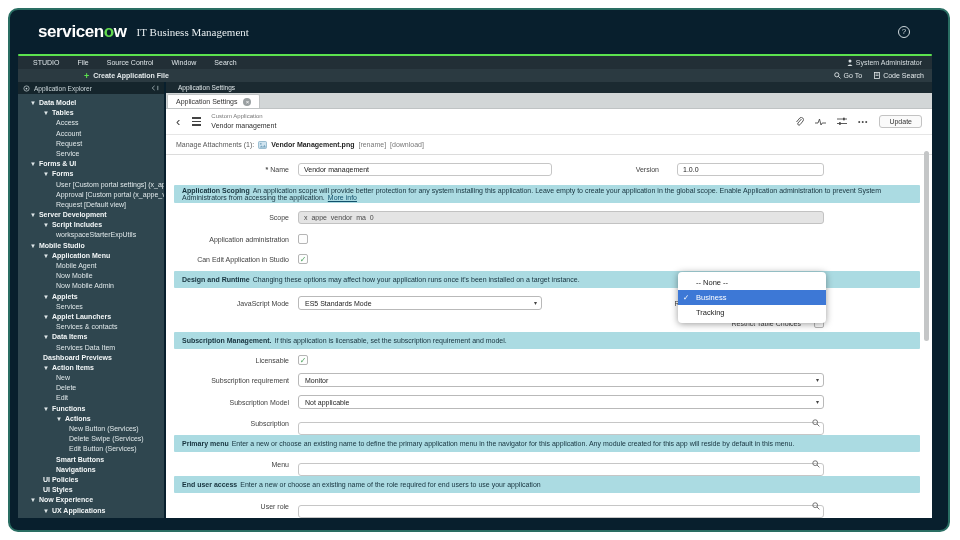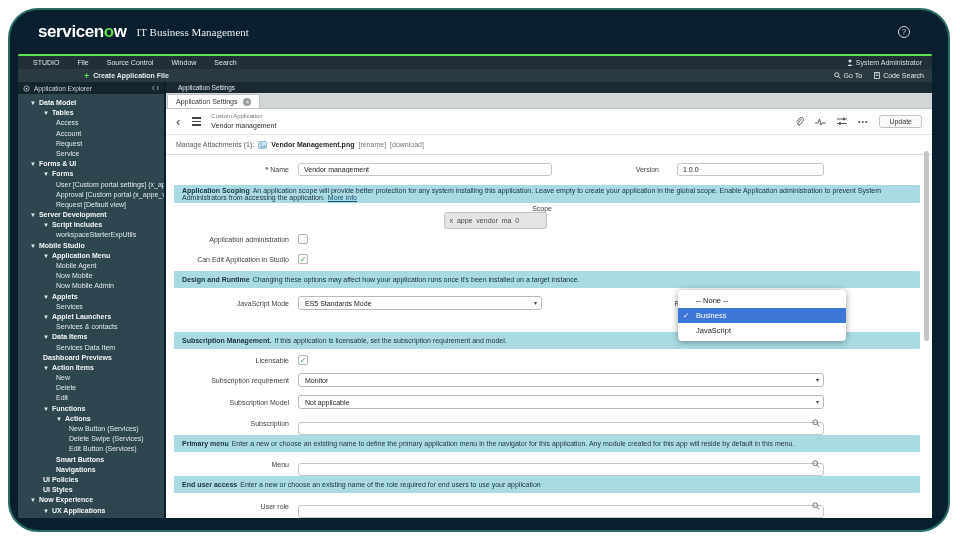--- a/index.html
+++ b/index.html
@@ -1,18 +1,18 @@
 <!DOCTYPE html>
 <html><head>
 <meta charset="utf-8">
 <style>
   * { margin:0; padding:0; box-sizing:border-box; }
   body { width:960px; height:540px; background:#ffffff; font-family:"Liberation Sans", sans-serif; overflow:hidden; }
   .frame { position:absolute; left:8px; top:8px; width:942px; height:524px; background:#081f2d;
-           border:2px solid #2a6e63; border-radius:30px; overflow:hidden;
+           border:2px solid #2a6e63; border-radius:10px; overflow:hidden;
            display:flex; flex-direction:column; padding:0 16px 12px 8px; }
 
   
   .brand { height:44px; display:flex; align-items:center; padding-left:20px; }
   .logo { font-size:17px; font-weight:bold; color:#ffffff; letter-spacing:-0.4px; }
   .logo .logo-o { color:#62d84e; }
   .product { color:#e8eef0; font-size:11px; margin-left:10px;font-family:Liberation Serif, serif; }
   .help-circle { margin-left:auto; margin-right:22px; width:12px; height:12px; border:1px solid #cfd9dd;
                  border-radius:50%; color:#cfd9dd; font-size:8px; line-height:10px; text-align:center; }
   .green-line { height:2px; background:#5ce24e; border-radius:1px; }
@@ -79,21 +79,21 @@
   .select { position:relative; height:14px; border:1px solid #b9b9b9; border-radius:3px; background:#fff;
             font-size:7px; color:#222; line-height:13px; padding:0 14px 0 6px; }
   .select .chev { position:absolute; right:4px; top:0; font-size:6px; color:#444; line-height:13px; }
   .search-wrap { position:relative; height:13px; }
   .search-wrap input { width:100%; height:13px; border:1px solid #c6c6c6; border-radius:3px; font-size:7px; padding:0 16px 0 5px; font-family:inherit; }
   .search-wrap svg { position:absolute; right:4px; top:2.5px; }
   .flex1 { flex:1; }
   .rt-label { flex:1; text-align:right; padding-right:13px; font-size:7px; color:#3f3f3f; }
   .rt-select { width:58px; flex-shrink:0; box-shadow:0 0 0 2px #bfe3d4; border-color:#6aa893; }
 
-  .dropdown { position:absolute; left:512px; top:181px; width:168px; background:#ffffff; border-radius:4px;
+  .dropdown { position:absolute; left:512px; top:163px; width:148px; background:#ffffff; border-radius:4px;
               box-shadow:0 1px 7px rgba(0,0,0,0.4); padding:3px 0; font-size:7.5px; color:#222; z-index:20; }
   .dd-item { position:relative; height:15px; line-height:15px; padding-left:18px; }
   .dd-item.selected { background:#3d78d6; color:#fff; }
   .dd-check { position:absolute; left:5px; }
 
   .scrollbar { position:absolute; right:3px; top:42px; width:5px; height:190px; background:#c4c6c7; border-radius:3px; z-index:25; }
   svg { display:block; }
 </style>
 </head>
 <body>
@@ -263,21 +263,21 @@
             <span class="flabel"><span class="req">*</span><span>Name</span></span>
             <input class="tinput" style="width: 254px;" value="Vendor management">
             <span class="flabel" style="flex:1; width:auto; padding-right:18px;">Version</span>
             <input class="tinput" style="width: 147px;" value="1.0.0">
           </div>
 
           <div class="banner">
             <span><b>Application Scoping</b><span>An application scope will provide better protection for any system installing this application. Leave empty to create your application in the global scope. Enable Application administration to prevent System Administrators from accessing the application.</span><a class="more-info" href="#">More info</a></span>
           </div>
 
-          <div class="frow" style="min-height:24px;flex-direction:column;">
+          <div class="frow" style="min-height:24px;">
             <span class="flabel">Scope</span>
             <input class="tinput flex1" disabled="" value="x_appe_vendor_ma_0" style="">
           </div>
 
           <div class="frow">
             <span class="flabel">Application administration</span>
             <span class="checkbox"></span>
           </div>
 
           <div class="frow">
@@ -363,20 +363,20 @@
                   <line x1="5" y1="5" x2="7.4" y2="7.4" stroke="#666" stroke-width="0.9"></line>
                 </svg>
             </span>
           </div>
 
         </div>
 
         <div class="dropdown" id="dropdown">
             <div class="dd-item"><span>-- None --</span></div>
             <div class="dd-item selected"><span class="dd-check">✓</span><span>Business</span></div>
-            <div class="dd-item"><span>JavaScript</span></div>
+            <div class="dd-item"><span>Tracking</span></div>
           </div>
         <div class="scrollbar"></div>
 
       </div>
     </div>
   </div>
 </div>
 
 </body></html>

